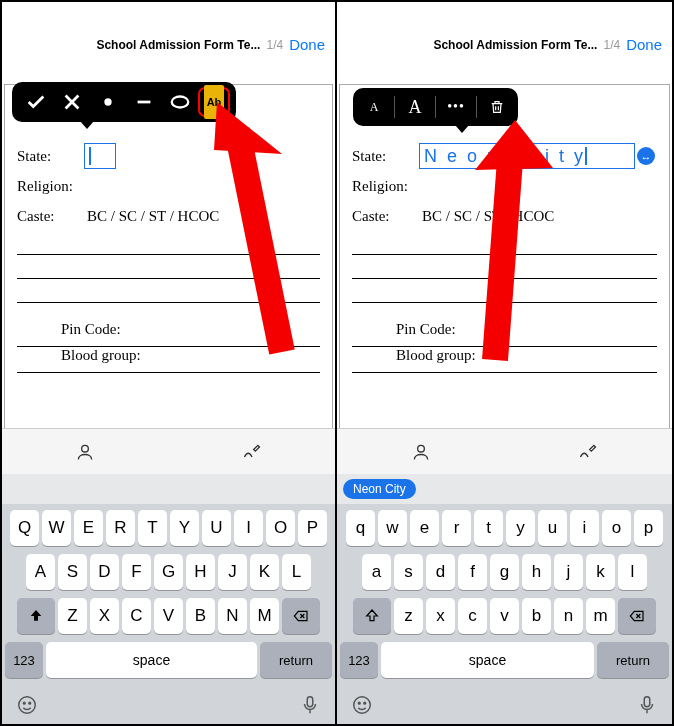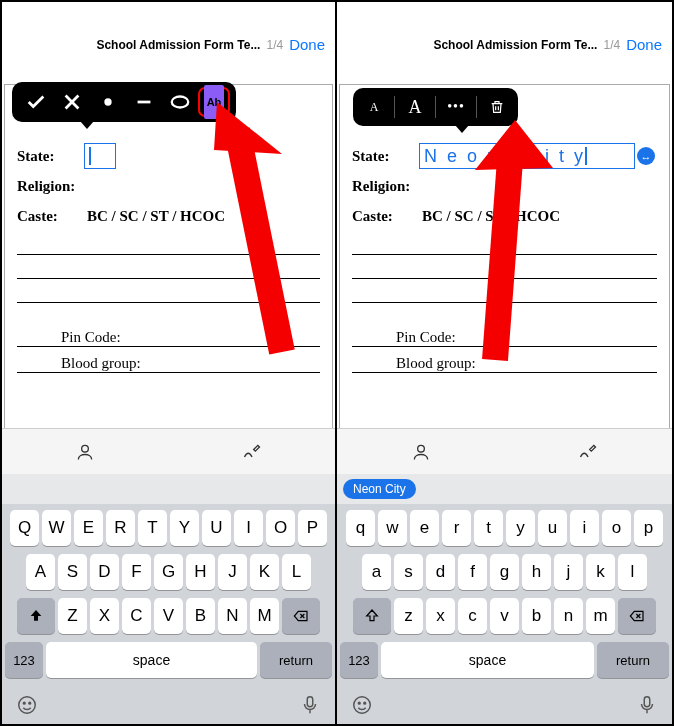--- a/index.html
+++ b/index.html
@@ -9,27 +9,27 @@
   .pane:last-child { border-right: none; }
   .topbar { height: 34px; background: #fff; }
   .titlebar { display: flex; align-items: center; justify-content: flex-end; padding: 0 10px 6px 10px; gap: 6px; }
   .title { font-size: 12px; font-weight: 700; color: #000; white-space: nowrap; overflow: hidden; text-overflow: ellipsis; max-width: 175px; }
   .page-count { font-size: 12px; color: #999; }
   .done { font-size: 15px; color: #0a78ff; font-weight: 400; cursor: pointer; }
   .toolbar { position: absolute; left: 10px; top: 80px; background: #000; border-radius: 10px; height: 40px; display: flex; align-items: center; padding: 0 6px; gap: 0; z-index: 5; }
   .tool { width: 36px; height: 36px; display: flex; align-items: center; justify-content: center; color: #fff; cursor: pointer; }
   .tool svg { width: 22px; height: 22px; }
   .tool-ab { border: 2.5px solid #f00; border-radius: 7px; width: 32px; height: 30px; }
-  .tool-ab-inner { background: #8b5cf6; color: #000; width: 20px; height: 34px; display: flex; align-items: center; justify-content: center; font-size: 11px; font-weight: 700; border-radius: 2px; }
+  .tool-ab-inner { background: #eab308; color: #000; width: 20px; height: 34px; display: flex; align-items: center; justify-content: center; font-size: 11px; font-weight: 700; border-radius: 2px; }
   .tail { position: absolute; width: 0; height: 0; border-left: 7px solid transparent; border-right: 7px solid transparent; border-top: 8px solid #000; z-index: 5; }
   .doc { position: absolute; left: 2px; right: 2px; top: 82px; bottom: 0; border: 1px solid #aaa; background: #fff; padding: 56px 12px 0 12px; font-family: 'Times New Roman', serif; font-size: 15px; color: #000; }
-  .row { display: flex; align-items: center; height: 30px; font-weight: bold; }
+  .row { display: flex; align-items: center; height: 30px; }
   .label { min-width: 70px; }
   .hr { border-bottom: 1.2px solid #000; height: 18px; margin-top: 6px; }
-  .indent-row { display: flex; align-items: flex-end; height: 26px; border-bottom: 1.2px solid #000; padding-left: 44px; }
+  .indent-row { display: flex; align-items: flex-start; height: 26px; border-bottom: 1.2px solid #000; padding-left: 44px; }
   .textbox { position: absolute; border: 1.6px solid #1a73e8; background: #fff; display: flex; align-items: center; padding: 0 4px; font-family: Arial, sans-serif; color: #1a73e8; letter-spacing: 10px; font-size: 18px; height: 26px; }
   .textbox.small { width: 32px; }
   .textbox .cursor { width: 1.5px; height: 18px; background: #1a73e8; }
   .movehandle { position: absolute; width: 18px; height: 18px; border-radius: 50%; background: #1a73e8; display: flex; align-items: center; justify-content: center; color: #fff; font-size: 11px; }
   .arrow { position: absolute; z-index: 10; }
   .toolbar2 { position: absolute; left: 16px; top: 86px; background: #000; border-radius: 10px; height: 38px; display: flex; align-items: center; padding: 0 4px; z-index: 5; }
   .tool2 { width: 34px; height: 34px; display: flex; align-items: center; justify-content: center; color: #fff; cursor: pointer; font-family: serif; }
   .kbwrap { position: absolute; left: 0; right: 0; bottom: 0; background: #d1d4d9; }
   .suggestrow { height: 46px; background: #f5f5f6; display: flex; align-items: center; justify-content: space-around; border-top: 1px solid #ccc; }
   .suggest-icon { color: #333; width: 20px; height: 20px; }

